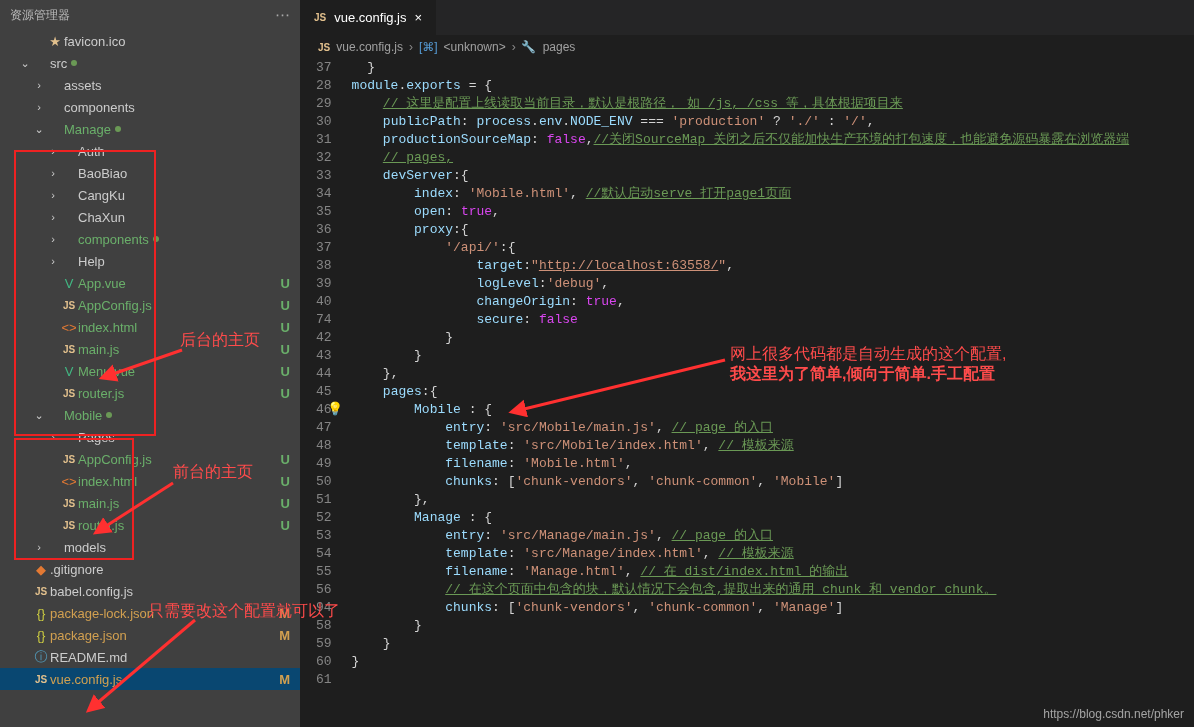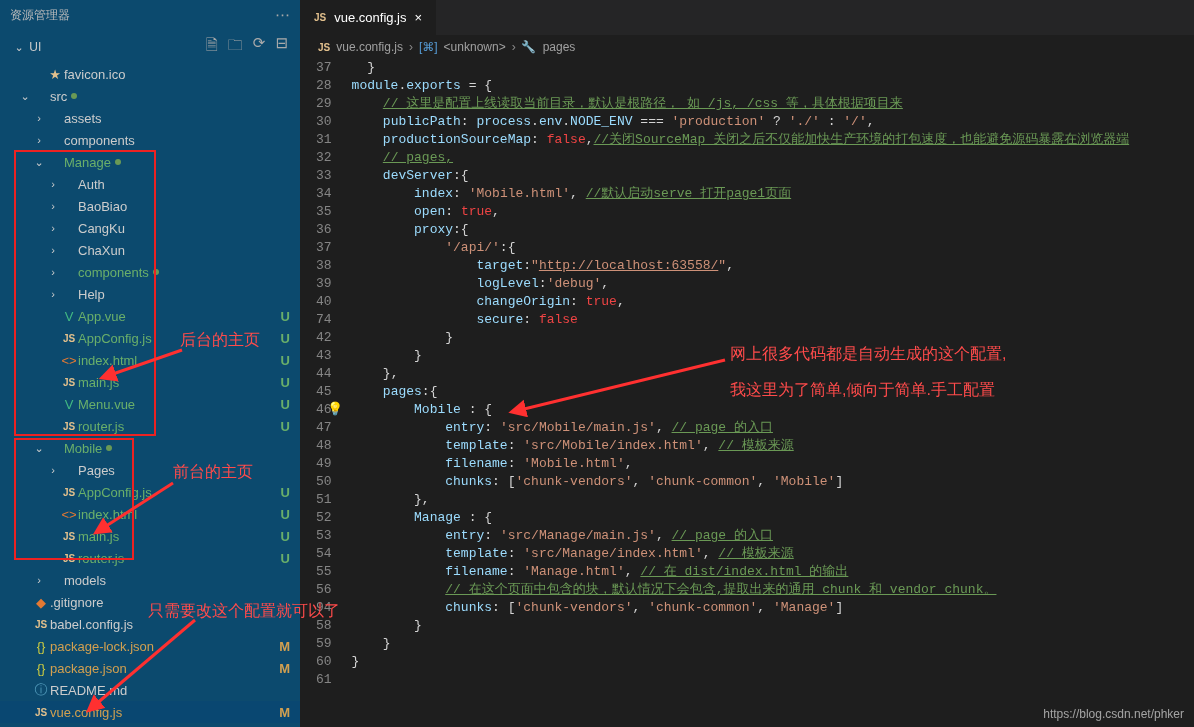--- a/index.html
+++ b/index.html
@@ -9,21 +9,21 @@
     color: #cccccc;
     font-size: 13px;
     width: 1194px;
     height: 727px;
     overflow: hidden;
     position: relative;
     display: flex;
   }
   .sidebar {
     width: 300px;
-    background: #0c4a6e;
+    background: #404040;
     display: flex;
     flex-direction: column;
     color: #cccccc;
   }
   .sidebar-header {
     display: flex;
     align-items: center;
     padding: 6px 10px;
     font-size: 12px;
     color: #bbbbbb;
@@ -131,21 +131,21 @@
   .line .selbg {
     position:absolute;
     background:#264f78;
     top:0; bottom:0;
     z-index:-1;
   }
   .c  { color:#6a9955;text-decoration:underline; } 
   .v  { color:#9cdcfe; } 
   .s  { color:#ce9178; } 
   .p  { color:#d4d4d4; }
-  .bl { color:#ef4444; }
+  .bl { color:#d946ef; }
 
   .bulb {
     position:absolute;
     left:-18px;
     top:0;
     color:#fc0;
   }
 
   .watermark {
     position:absolute;
@@ -168,32 +168,20 @@
   .ic-git { color:#e37933; }
   .ic-star { color:#e2c08d; }
 </style>
 </head>
 <body>
 
 <div class="sidebar">
   <div class="sidebar-header">
     <span>资源管理器</span>
     <span class="sidebar-icons">⋯</span>
-  </div>
-  <div class="project-row" style="justify-content:space-between;">
-    <span>
-      <span class="chev">⌄</span>
-      <span>UI</span>
-    </span>
-    <span class="sidebar-icons">
-      <span>🗎</span>
-      <span>🗀</span>
-      <span>⟳</span>
-      <span>⊟</span>
-    </span>
   </div>
   <div class="tree" id="tree">
       <div class="tree-row">
         <span class="indent" style="width:32px"></span>
         <span class="chev"></span>
         <span class="ficon ic-star">★</span>
         <span class="name ">favicon.ico</span>
       </div>
       <div class="tree-row">
         <span class="indent" style="width:18px"></span>
@@ -449,21 +437,21 @@
   </div>
 </div>
 
 <div class="red-box" style="left:14px; top:150px; width:142px; height:286px;"></div>
 <div class="red-box" style="left:14px; top:438px; width:120px; height:122px;"></div>
 
 <div class="anno" style="left:180px; top:330px;text-align:center;">后台的主页</div>
 <div class="anno" style="left:173px; top:462px;">前台的主页</div>
 <div class="anno" style="left:148px; top:601px;">只需要改这个配置就可以了</div>
 <div class="anno" style="left:730px; top:344px;">网上很多代码都是自动生成的这个配置,</div>
-<div class="anno" style="left:730px; top:380px;">我这里为了简单,倾向于简单.手工配置</div>
+<div class="anno" style="left:730px; top:364px;font-weight:bold;">我这里为了简单,倾向于简单.手工配置</div>
 
 <svg class="arrow" style="left:102px; top:345px;" width="90" height="40">
   <defs>
       <marker id="ah1" markerWidth="10" markerHeight="10" refX="2" refY="3" orient="auto">
         <path d="M0,0 L6,3 L0,6 Z" fill="#ff3030"></path>
       </marker>
     </defs>
   <line x1="80" y1="5" x2="8" y2="30" stroke="#ff3030" stroke-width="3" marker-end="url(#ah1)"></line>
 </svg>
 <svg class="arrow" style="left:95px; top:480px;" width="90" height="60">

